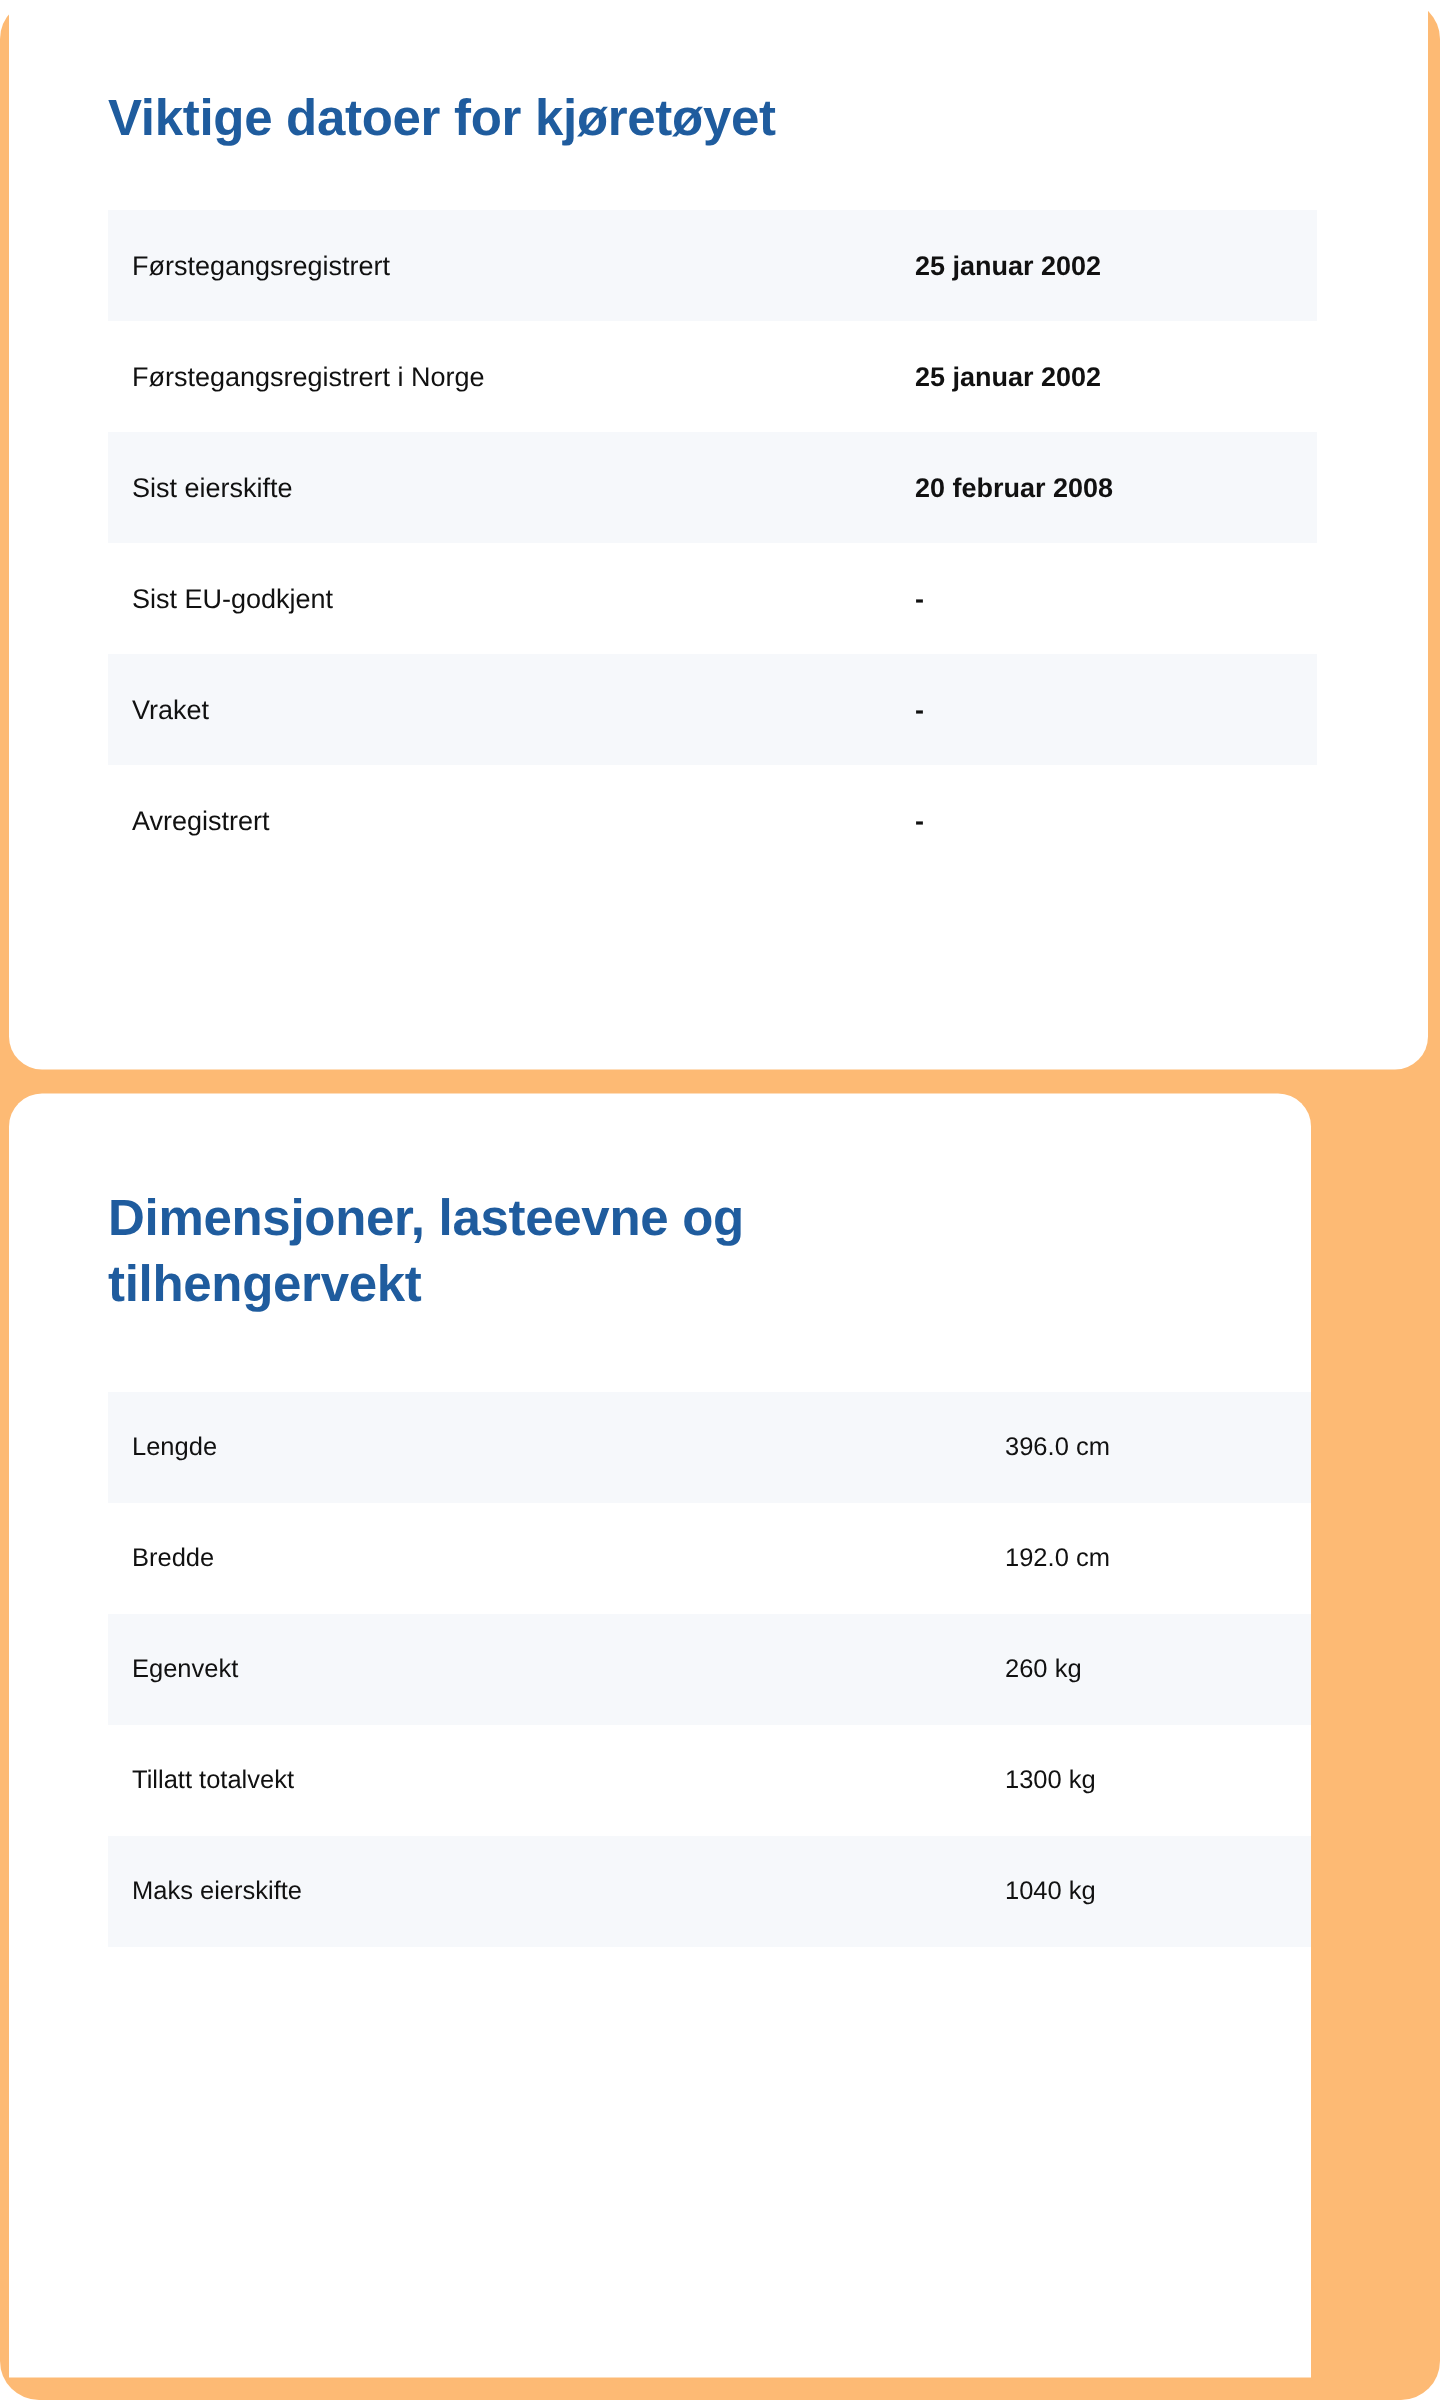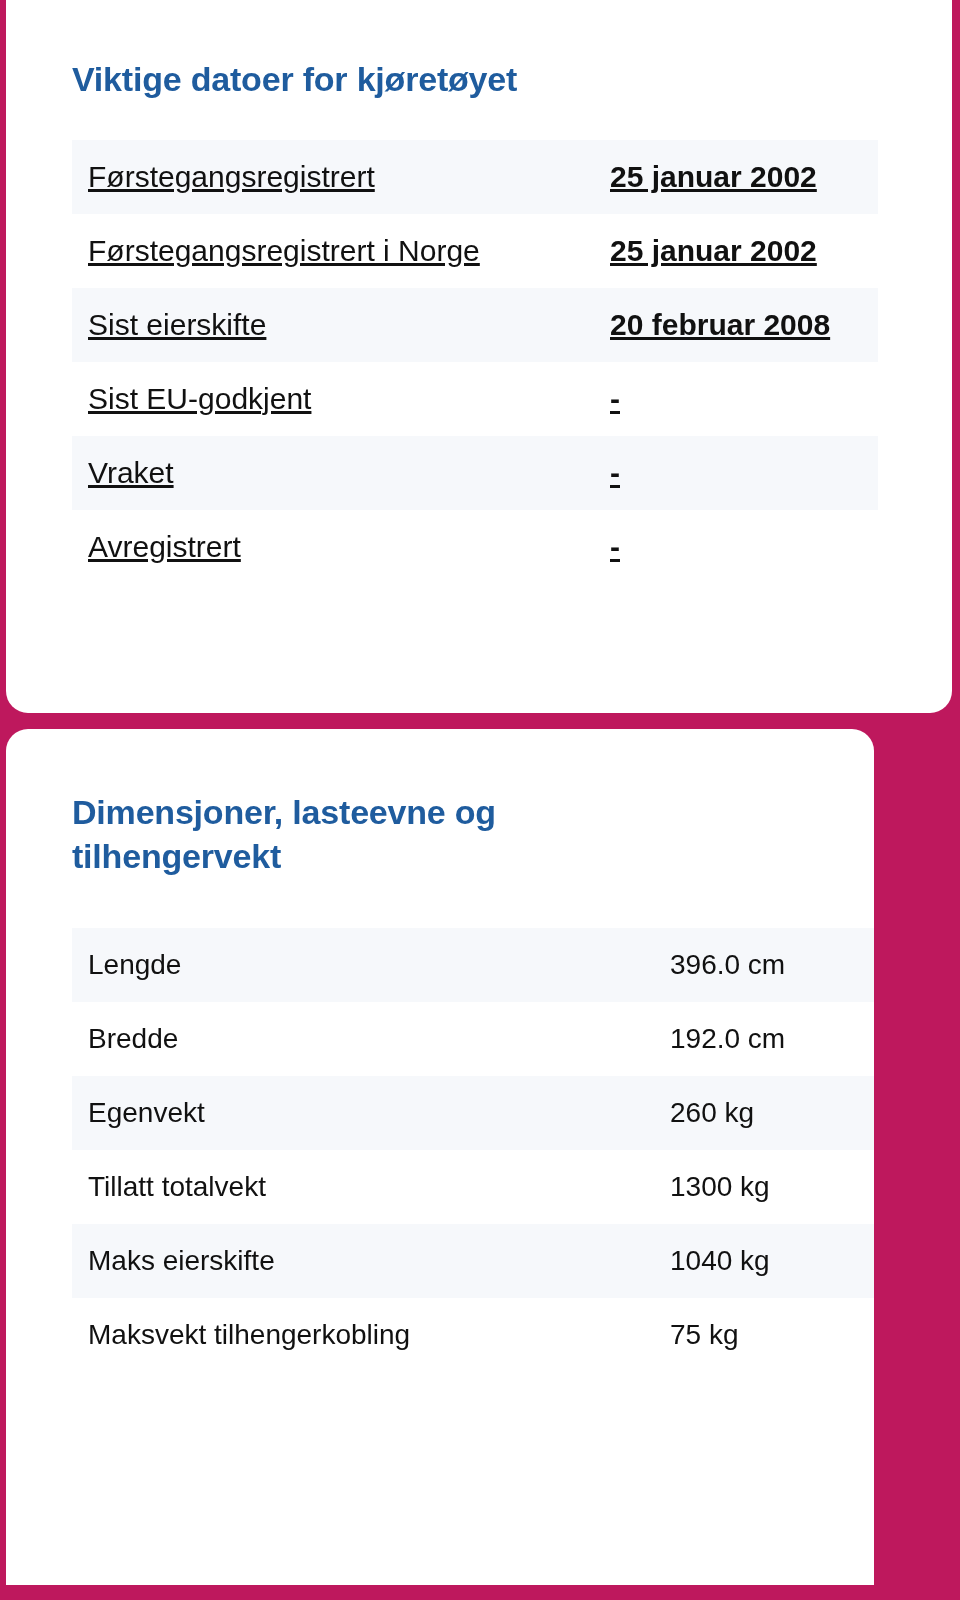--- a/index.html
+++ b/index.html
@@ -12,21 +12,22 @@
     background: #ffffff;
     font-family: "Liberation Sans", sans-serif;
     overflow: hidden;
     position: relative;
   }
 
   .page {
     position: relative;
     width: 960px;
     height: 1600px;
-    background: #be185d;
+    background: #fdba74;
+    border-radius: 26px;
   }
 
   
   .card {
     position: absolute;
     background: #ffffff;
     border-radius: 22px;
     overflow: hidden;
     box-sizing: border-box;
   }
@@ -103,31 +104,30 @@
   }
 
   .spec-value {
     text-align: left;
     white-space: nowrap;
   }
 
   
   .card--dates .spec-row td {
     height: 74px;
-    font-size: 30px;
+    font-size: 18px;
     line-height: 74px;
-    text-decoration: underline;
   }
   .card--dates .spec-label { width: 522px; }
   .card--dates .spec-value { font-weight: bold; }
 
   
   .card--dimensions .spec-row td {
     height: 74px;
-    font-size: 28px;
+    font-size: 17px;
     line-height: 74px;
   }
   .card--dimensions .spec-label { width: 582px; }
   .card--dimensions .spec-value { font-weight: normal; margin-left: 28px; }
 </style>
 </head>
 <body>
 
 <div class="page">
 
@@ -185,23 +185,19 @@
             <td class="spec-value">260 kg</td>
           </tr>
           <tr class="spec-row">
             <td class="spec-label">Tillatt totalvekt</td>
             <td class="spec-value">1300 kg</td>
           </tr>
           <tr class="spec-row spec-row--alt">
             <td class="spec-label">Maks eierskifte</td>
             <td class="spec-value">1040 kg</td>
           </tr>
-          <tr class="spec-row">
-            <td class="spec-label">Maksvekt tilhengerkobling</td>
-            <td class="spec-value">75 kg</td>
-          </tr>
         </tbody>
       </table>
     </div>
 
   </section>
 
 </div>
 
 </body></html>

